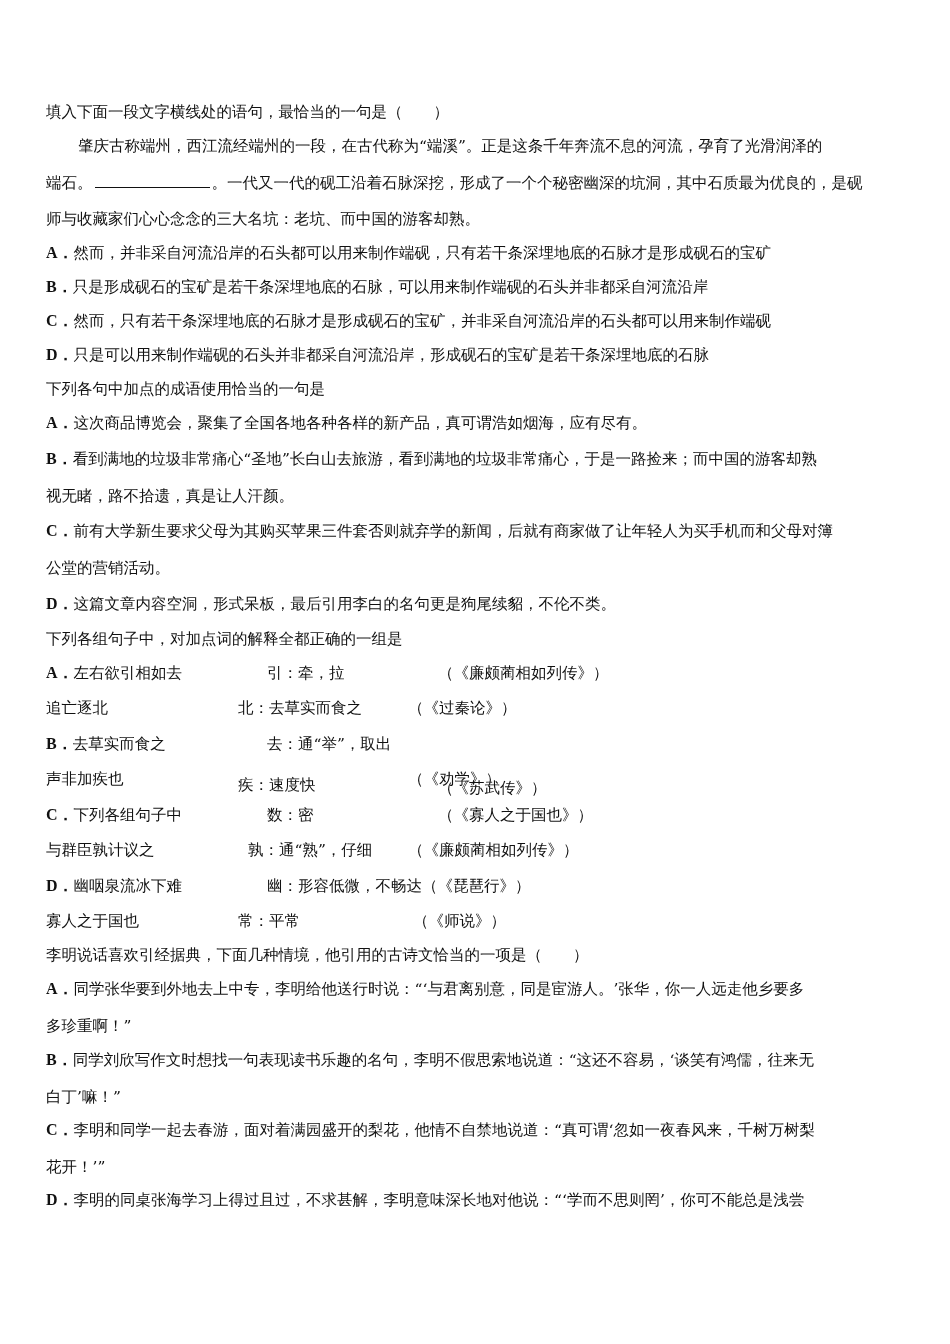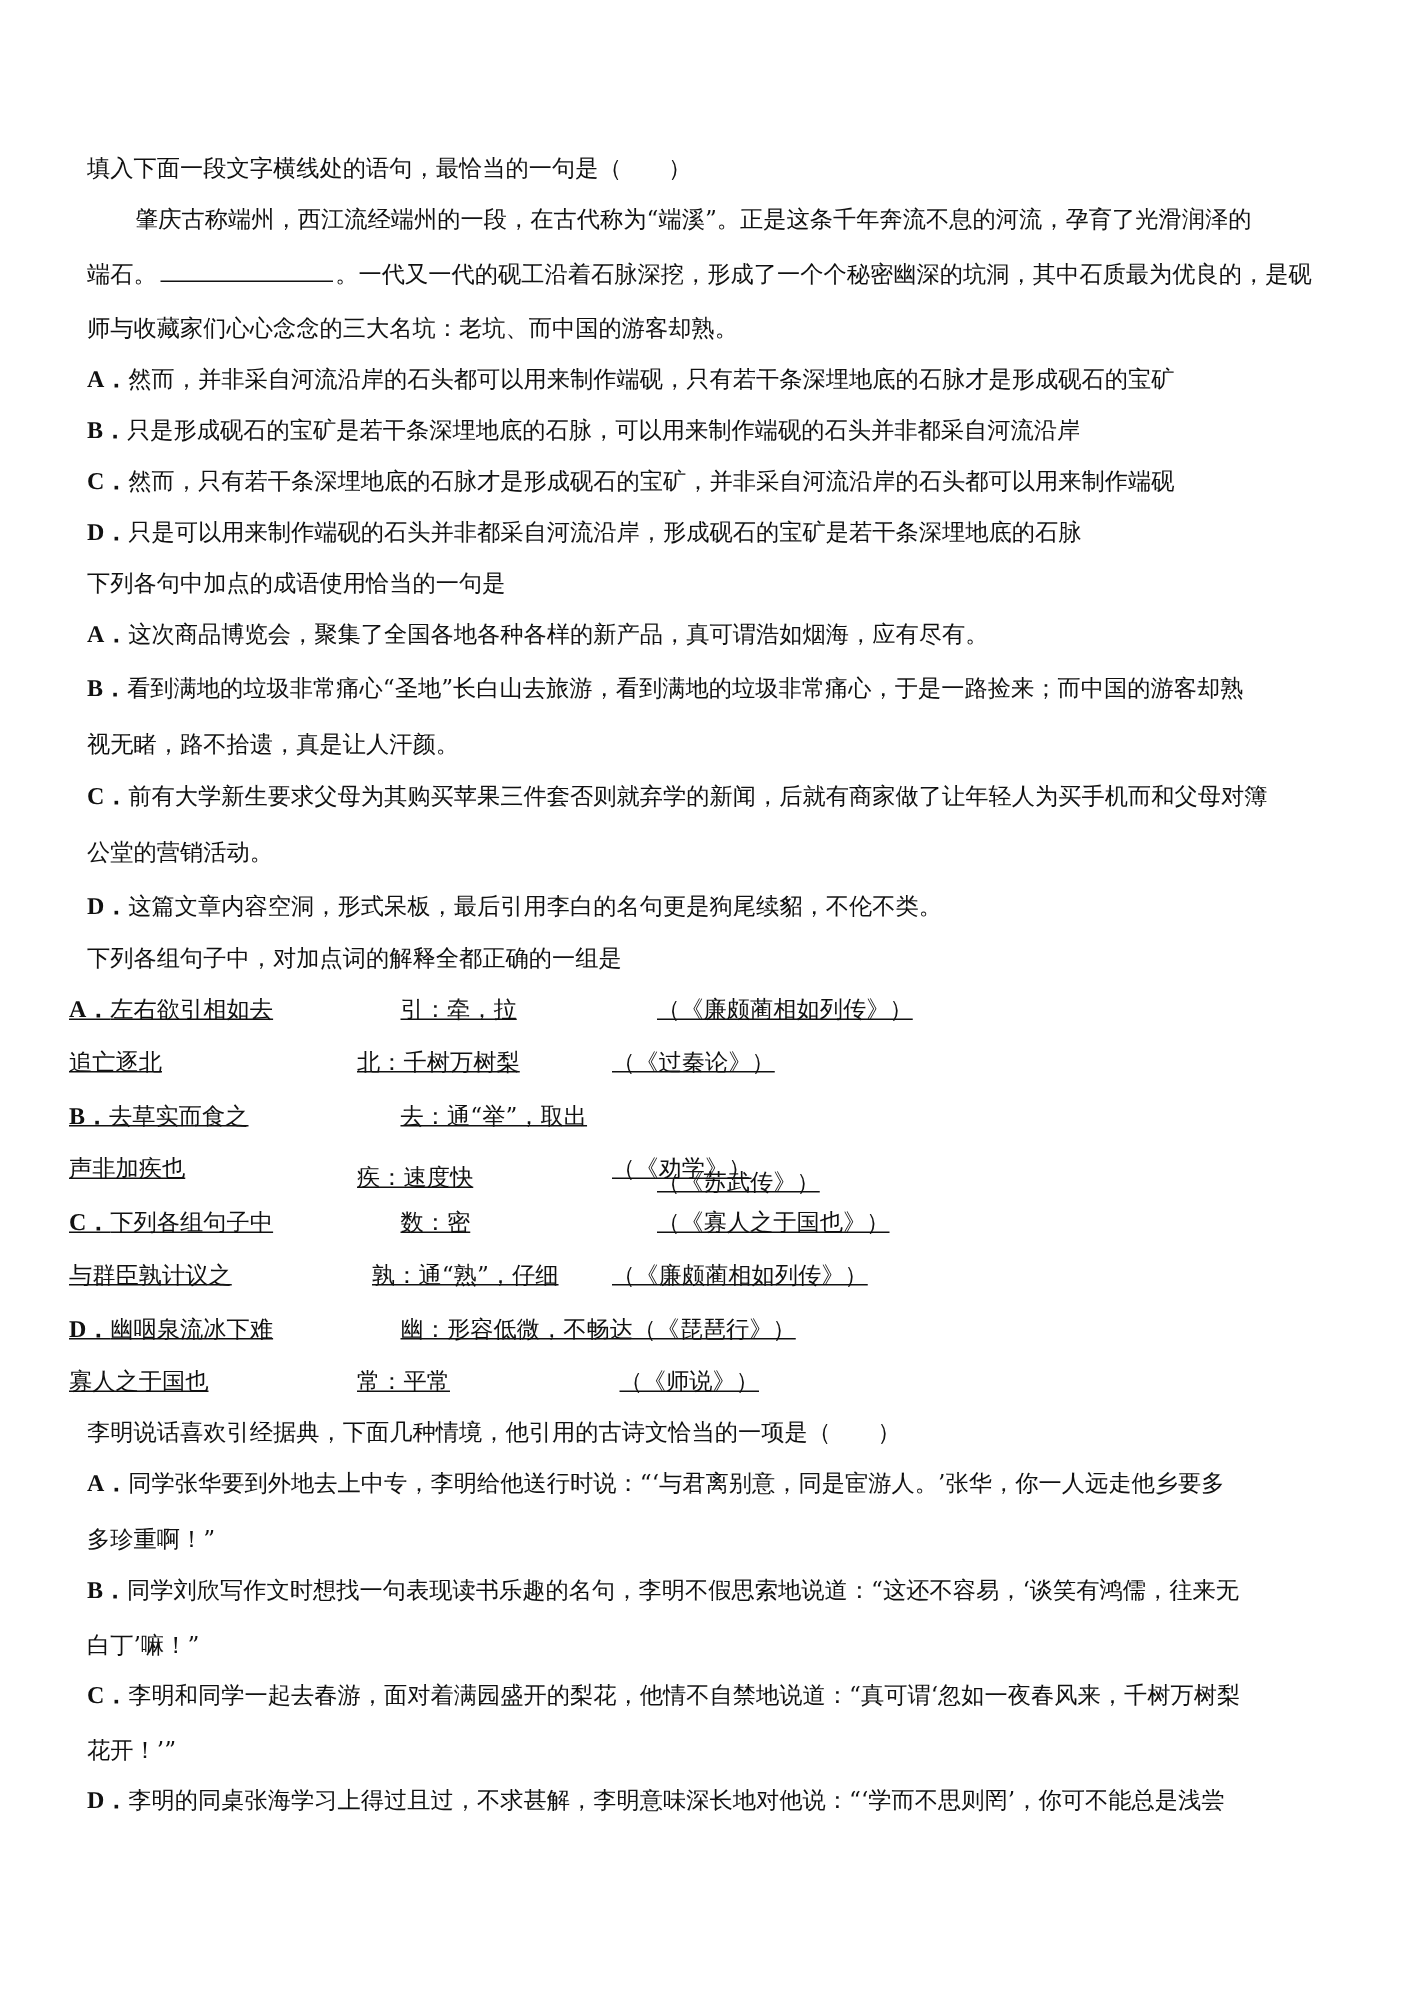--- a/index.html
+++ b/index.html
@@ -1,22 +1,22 @@
 <!DOCTYPE html>
 <html><head>
   <meta charset="utf-8">
   <style>
     html, body { margin: 0; padding: 0; background: #ffffff; }
     body { width: 950px; height: 1344px; position: relative; overflow: hidden;
       font-family: "DejaVu Serif", "Liberation Serif", serif; color: #111; font-size: 15.5px; }
-    .line { position: absolute; left: 46px; white-space: nowrap; line-height: 20px; margin-left: 12px; }
+    .line { position: absolute; left: 46px; white-space: nowrap; line-height: 20px; }
     .indent { left: 78px; }
     .lbl { font-weight: bold; font-family: "Liberation Serif", serif; font-size: 16px; }
     .blank { display: inline-block; width: 115px; border-bottom: 1px solid #111; height: 14px; vertical-align: baseline; margin: 0 2px; }
-    .col { position: absolute; white-space: nowrap; line-height: 20px; text-decoration: underline; }
+    .col { position: absolute; white-space: nowrap; line-height: 20px; }
   </style>
 </head>
 <body>
 
 <div class="line" style="top:102px">填入下面一段文字横线处的语句，最恰当的一句是（　　）</div>
 <div class="line indent" style="top:136px">肇庆古称端州，西江流经端州的一段，在古代称为“端溪”。正是这条千年奔流不息的河流，孕育了光滑润泽的</div>
 <div class="line" style="top:173px">
   <span>端石。</span><span class="blank"></span><span>。一代又一代的砚工沿着石脉深挖，形成了一个个秘密幽深的坑洞，其中石质最为优良的，是砚</span>
 </div>
 <div class="line" style="top:209px">师与收藏家们心心念念的三大名坑：老坑、而中国的游客却熟。</div>
@@ -33,21 +33,21 @@
 <div class="line" style="top:558px">公堂的营销活动。</div>
 <div class="line" style="top:594px"><span class="lbl">D．</span><span>这篇文章内容空洞，形式呆板，最后引用李白的名句更是狗尾续貂，不伦不类。</span></div>
 
 <div class="line" style="top:629px">下列各组句子中，对加点词的解释全都正确的一组是</div>
 
 <div class="col" style="top:663px;left:46px"><span class="lbl">A．</span><span>左右欲引相如去</span></div>
 <div class="col" style="top:663px;left:267px">引：牵，拉</div>
 <div class="col" style="top:663px;left:438px">（《廉颇蔺相如列传》）</div>
 
 <div class="col" style="top:698px;left:46px">追亡逐北</div>
-<div class="col" style="top:698px;left:238px">北：千树万树梨</div>
+<div class="col" style="top:698px;left:238px">北：去草实而食之</div>
 <div class="col" style="top:698px;left:408px">（《过秦论》）</div>
 
 <div class="col" style="top:734px;left:46px"><span class="lbl">B．</span><span>去草实而食之</span></div>
 <div class="col" style="top:734px;left:267px">去：通“举”，取出</div>
 <div class="col" style="top:778px;left:438px">（《苏武传》）</div>
 
 <div class="col" style="top:769px;left:46px">声非加疾也</div>
 <div class="col" style="top:775px;left:238px">疾：速度快</div>
 <div class="col" style="top:769px;left:408px">（《劝学》）</div>
 

